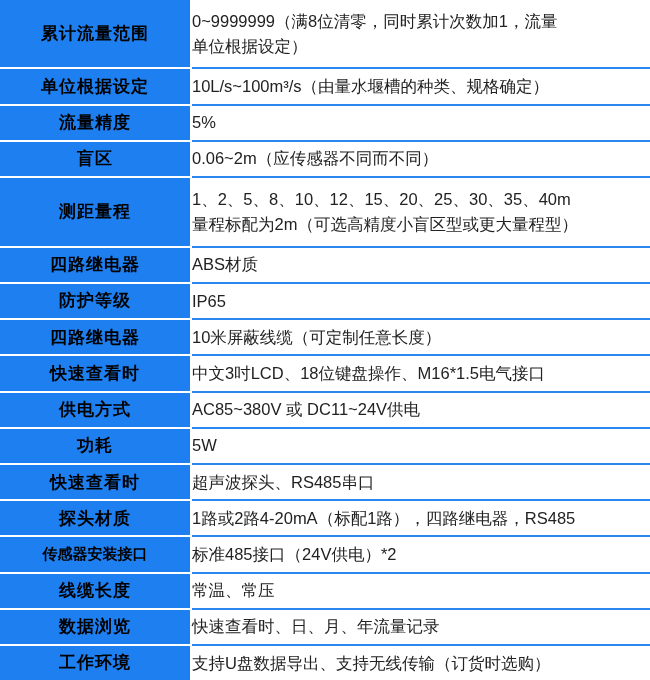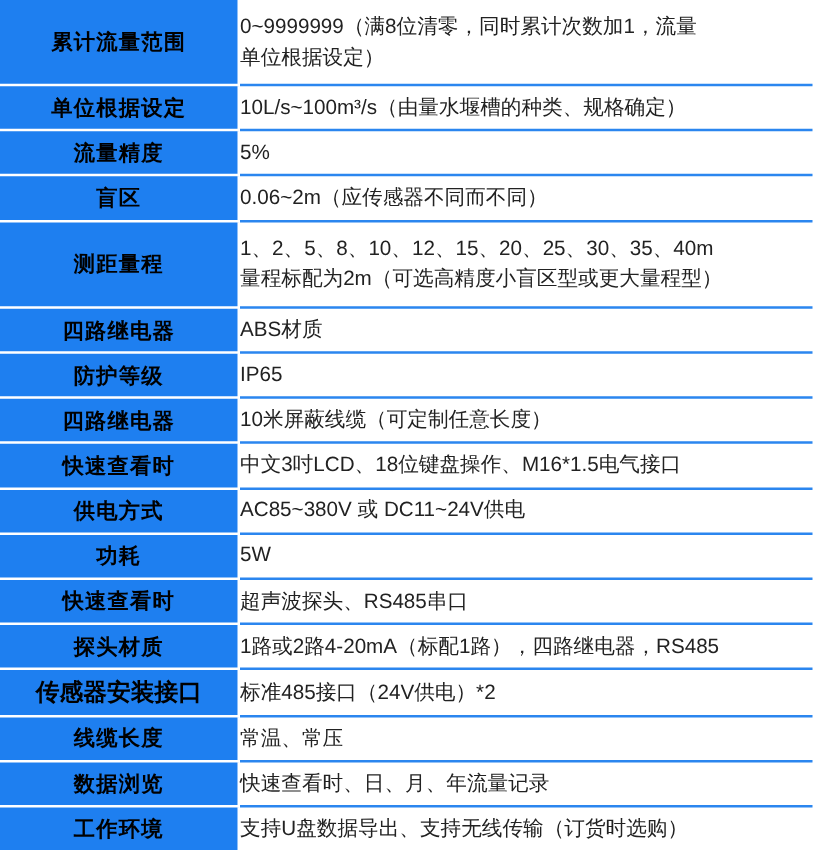--- a/index.html
+++ b/index.html
@@ -27,21 +27,21 @@
     background: #1e7ff0;
     color: #000000;
     font-size: 17px;
     font-weight: bold;
     text-align: center;
     letter-spacing: 1px;
     border-bottom: 2px solid #ffffff;
     border-right: 2px solid #ffffff;
   }
   .label-cell.narrowtext {
-    font-size: 19px;
+    font-size: 15px;
     letter-spacing: 0px;
     margin-left: 29px;
   }
   .value-cell {
     width: 460px;
     background: #ffffff;
     color: #222222;
     font-size: 16.5px;
     text-align: left;
     padding: 6px 0 6px 10px;

